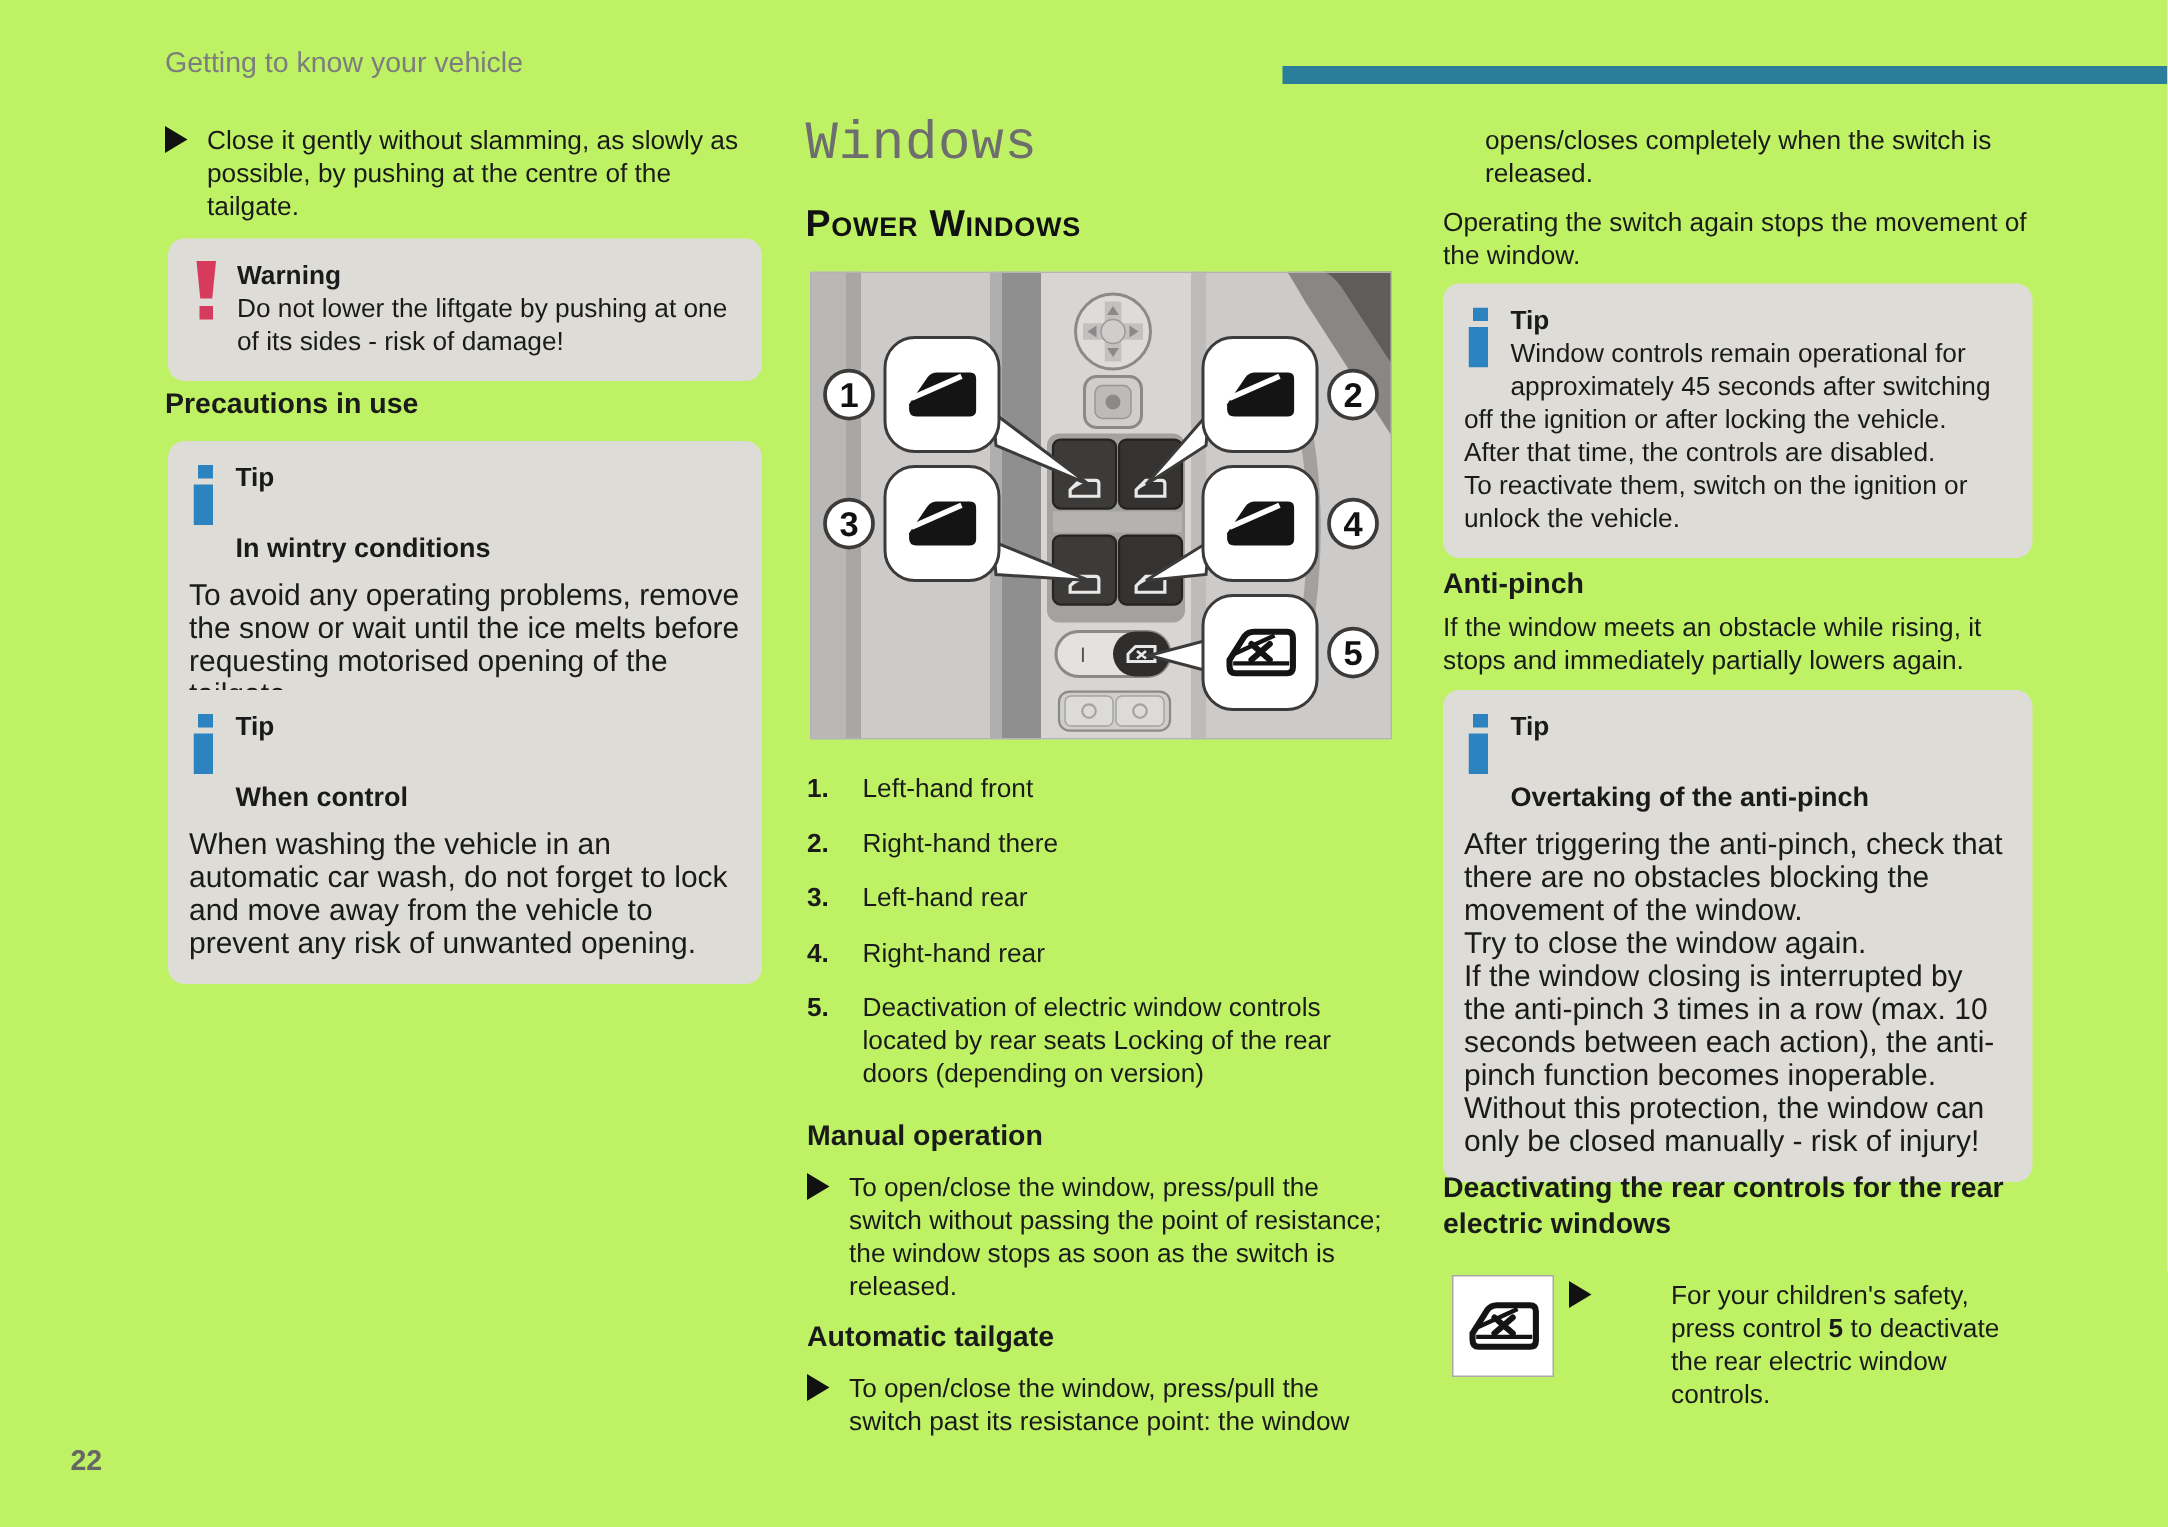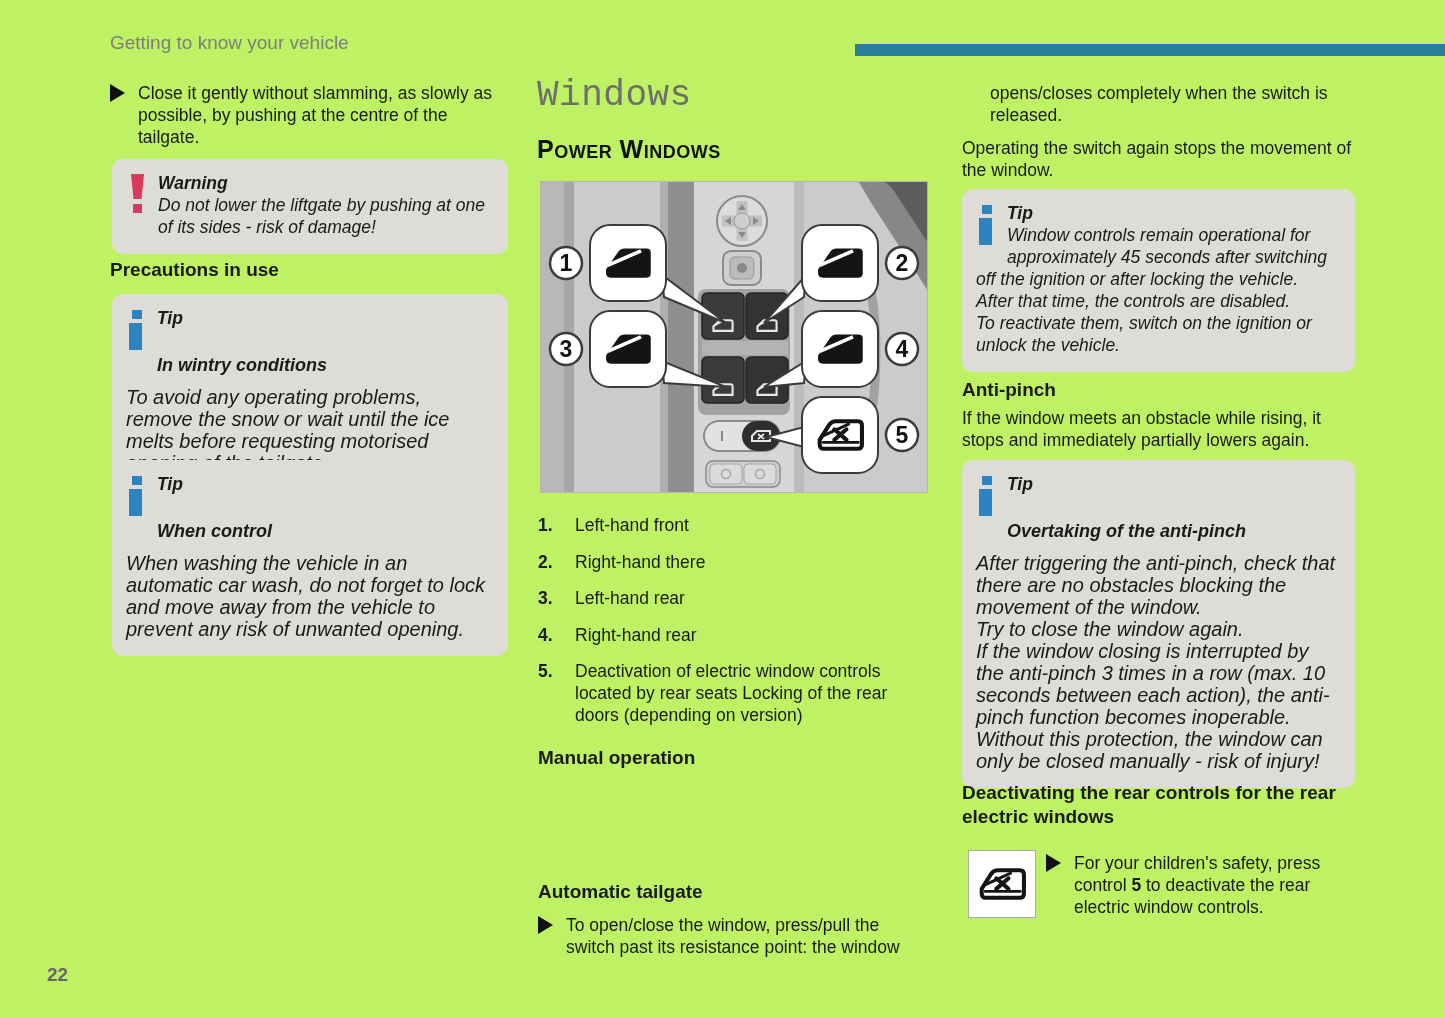--- a/index.html
+++ b/index.html
@@ -18,21 +18,21 @@
   .subhead{font-size:19px;font-weight:bold;line-height:24px;}
 
   
   .bullet{display:flex;align-items:flex-start;}
   .tri{flex:none;width:0;height:0;border-left:15px solid #111;
        border-top:9px solid transparent;border-bottom:9px solid transparent;
        margin:2px 13px 0 0;}
   .bullet .txt{flex:1;}
 
   
-  .graybox{background:#dedcd6;border-radius:11px;padding:13px 15px 16px 14px;font-style:italic;}
+  .graybox{background:#dedcd6;border-radius:11px;padding:13px 15px 16px 14px;}
   .iicon{float:left;margin:3px 13px 2px 3px;}
   .warnicon{float:left;margin:2px 12px 0 3px;}
   .tip-title{font-size:17.5px;font-weight:bold;line-height:22px;}
   .tip-subtitle{font-size:18px;font-weight:bold;line-height:22px;margin-top:25px;}
   .tip-body{font-size:20px;line-height:22px;margin-top:10px;white-space:pre-line;}
   .tip-body-flow{font-size:17.5px;line-height:22px;white-space:pre-line;}
 
   
   .windows-title{left:537px;top:75px;font-size:36px;color:#6e6e6e;letter-spacing:0.5px;font-family:Liberation Mono, monospace;}
   .power-title{left:537px;top:135px;font-size:25px;font-weight:bold;
@@ -238,20 +238,24 @@
       <span class="num">4.</span>
       <span class="txt">Right-hand rear</span>
     </div>
     <div class="li">
       <span class="num">5.</span>
       <span class="txt">Deactivation of electric window controls located by rear seats Locking of the rear doors (depending on version)</span>
     </div>
   </div>
 
   <div class="abs subhead" style="left:538px;top:746px;">Manual operation</div>
+  <div class="abs bullet body-txt" style="left:538px;top:780px;width:392px;">
+    <span class="tri"></span>
+    <p class="txt">To open/close the window, press/pull the switch without passing the point of resistance; the window stops as soon as the switch is released.</p>
+  </div>
 
   <div class="abs subhead" style="left:538px;top:880px;">Automatic tailgate</div>
   <div class="abs bullet body-txt" style="left:538px;top:914px;width:392px;">
     <span class="tri"></span>
     <p class="txt">To open/close the window, press/pull the switch past its resistance point: the window</p>
   </div>
 
   <div class="abs body-txt" style="left:990px;top:82px;width:360px;">opens/closes completely when the switch is released.</div>
 
   <div class="abs body-txt" style="left:962px;top:137px;width:393px;">Operating the switch again stops the movement of the window.</div>
@@ -288,20 +292,20 @@
   </div>
 
   <div class="abs subhead" style="left:962px;top:781px;width:393px;">Deactivating the rear controls for the rear electric windows</div>
 
   <div class="abs deact-iconbox">
     <svg width="52" height="42" viewBox="0 0 64 48">
       <use href="#winx"></use>
     </svg>
   </div>
 
-  <div class="abs bullet body-txt" style="left:1046px;top:852px;width:312px;">
+  <div class="abs bullet body-txt" style="left:1046px;top:852px;width:312px;gap:40px;">
     <span class="tri"></span>
     <p class="txt"><span>For your children's safety, press control </span><span class="b5">5</span><span> to deactivate the rear electric window controls.</span></p>
   </div>
 
   <div class="abs pagenum">22</div>
 
 </div>
 
 </body></html>

